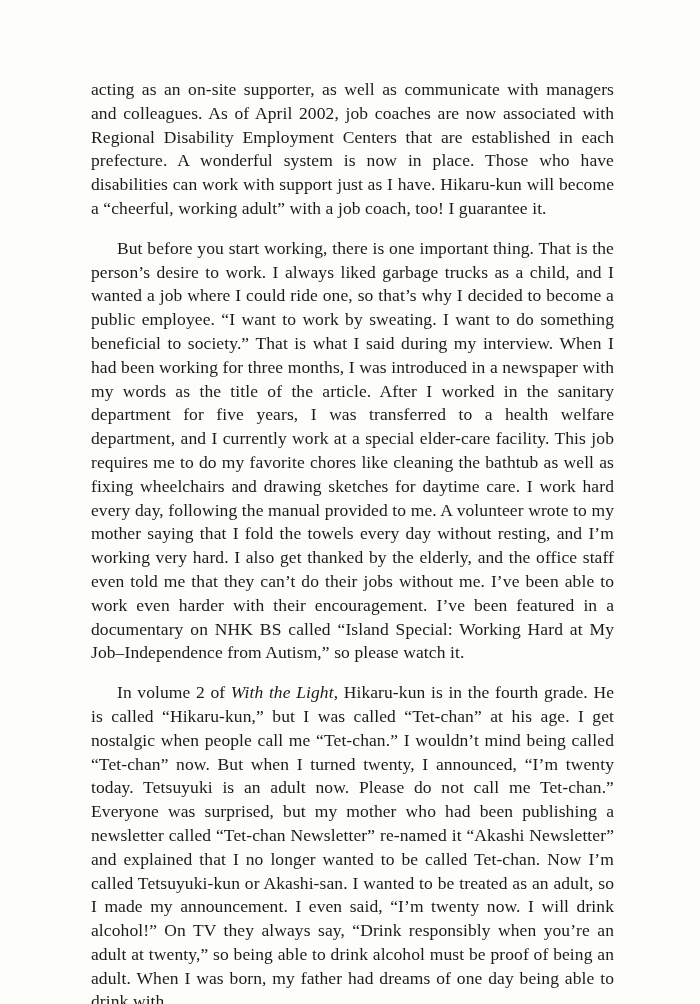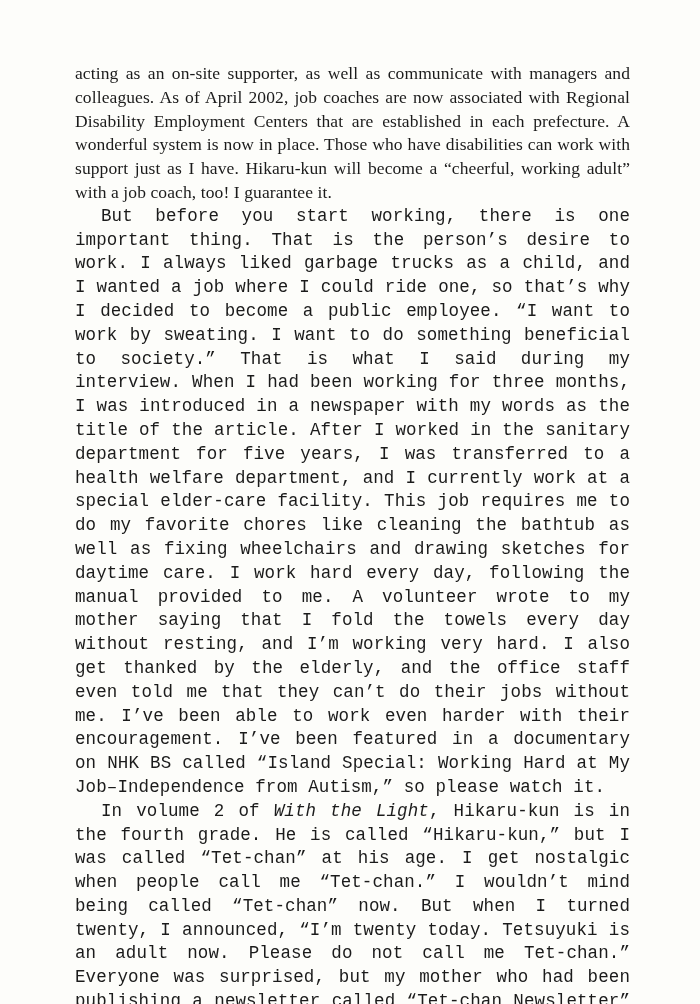--- a/index.html
+++ b/index.html
@@ -15,29 +15,28 @@
   .page {
     box-sizing: border-box;
     width: 700px;
     height: 1004px;
     padding: 62px 70px 0 75px;
     background: #fdfdfa;
     color: #1b1b1b;
     font-family: "Liberation Serif", "DejaVu Serif", serif;
   }
   .para {
-    margin: 0;
+    margin: 16px;
     font-size: 17.5px;
     line-height: 23.8px;
     text-align: justify;
     letter-spacing: 0.1px;
   }
   .para.indent {
     text-indent: 26px;
-    font-family: Liberation Mono, monospace;
   }
   .book-title {
     font-style: italic;
   }
 </style>
 </head>
 <body>
 
 <div class="page">
   <p class="para">acting as an on-site supporter, as well as communicate with managers and colleagues. As of April 2002, job coaches are now associated with Regional Disability Employment Centers that are established in each prefecture. A wonderful system is now in place. Those who have disabilities can work with support just as I have. Hikaru-kun will become a “cheerful, working adult” with a job coach, too! I guarantee it.</p>

